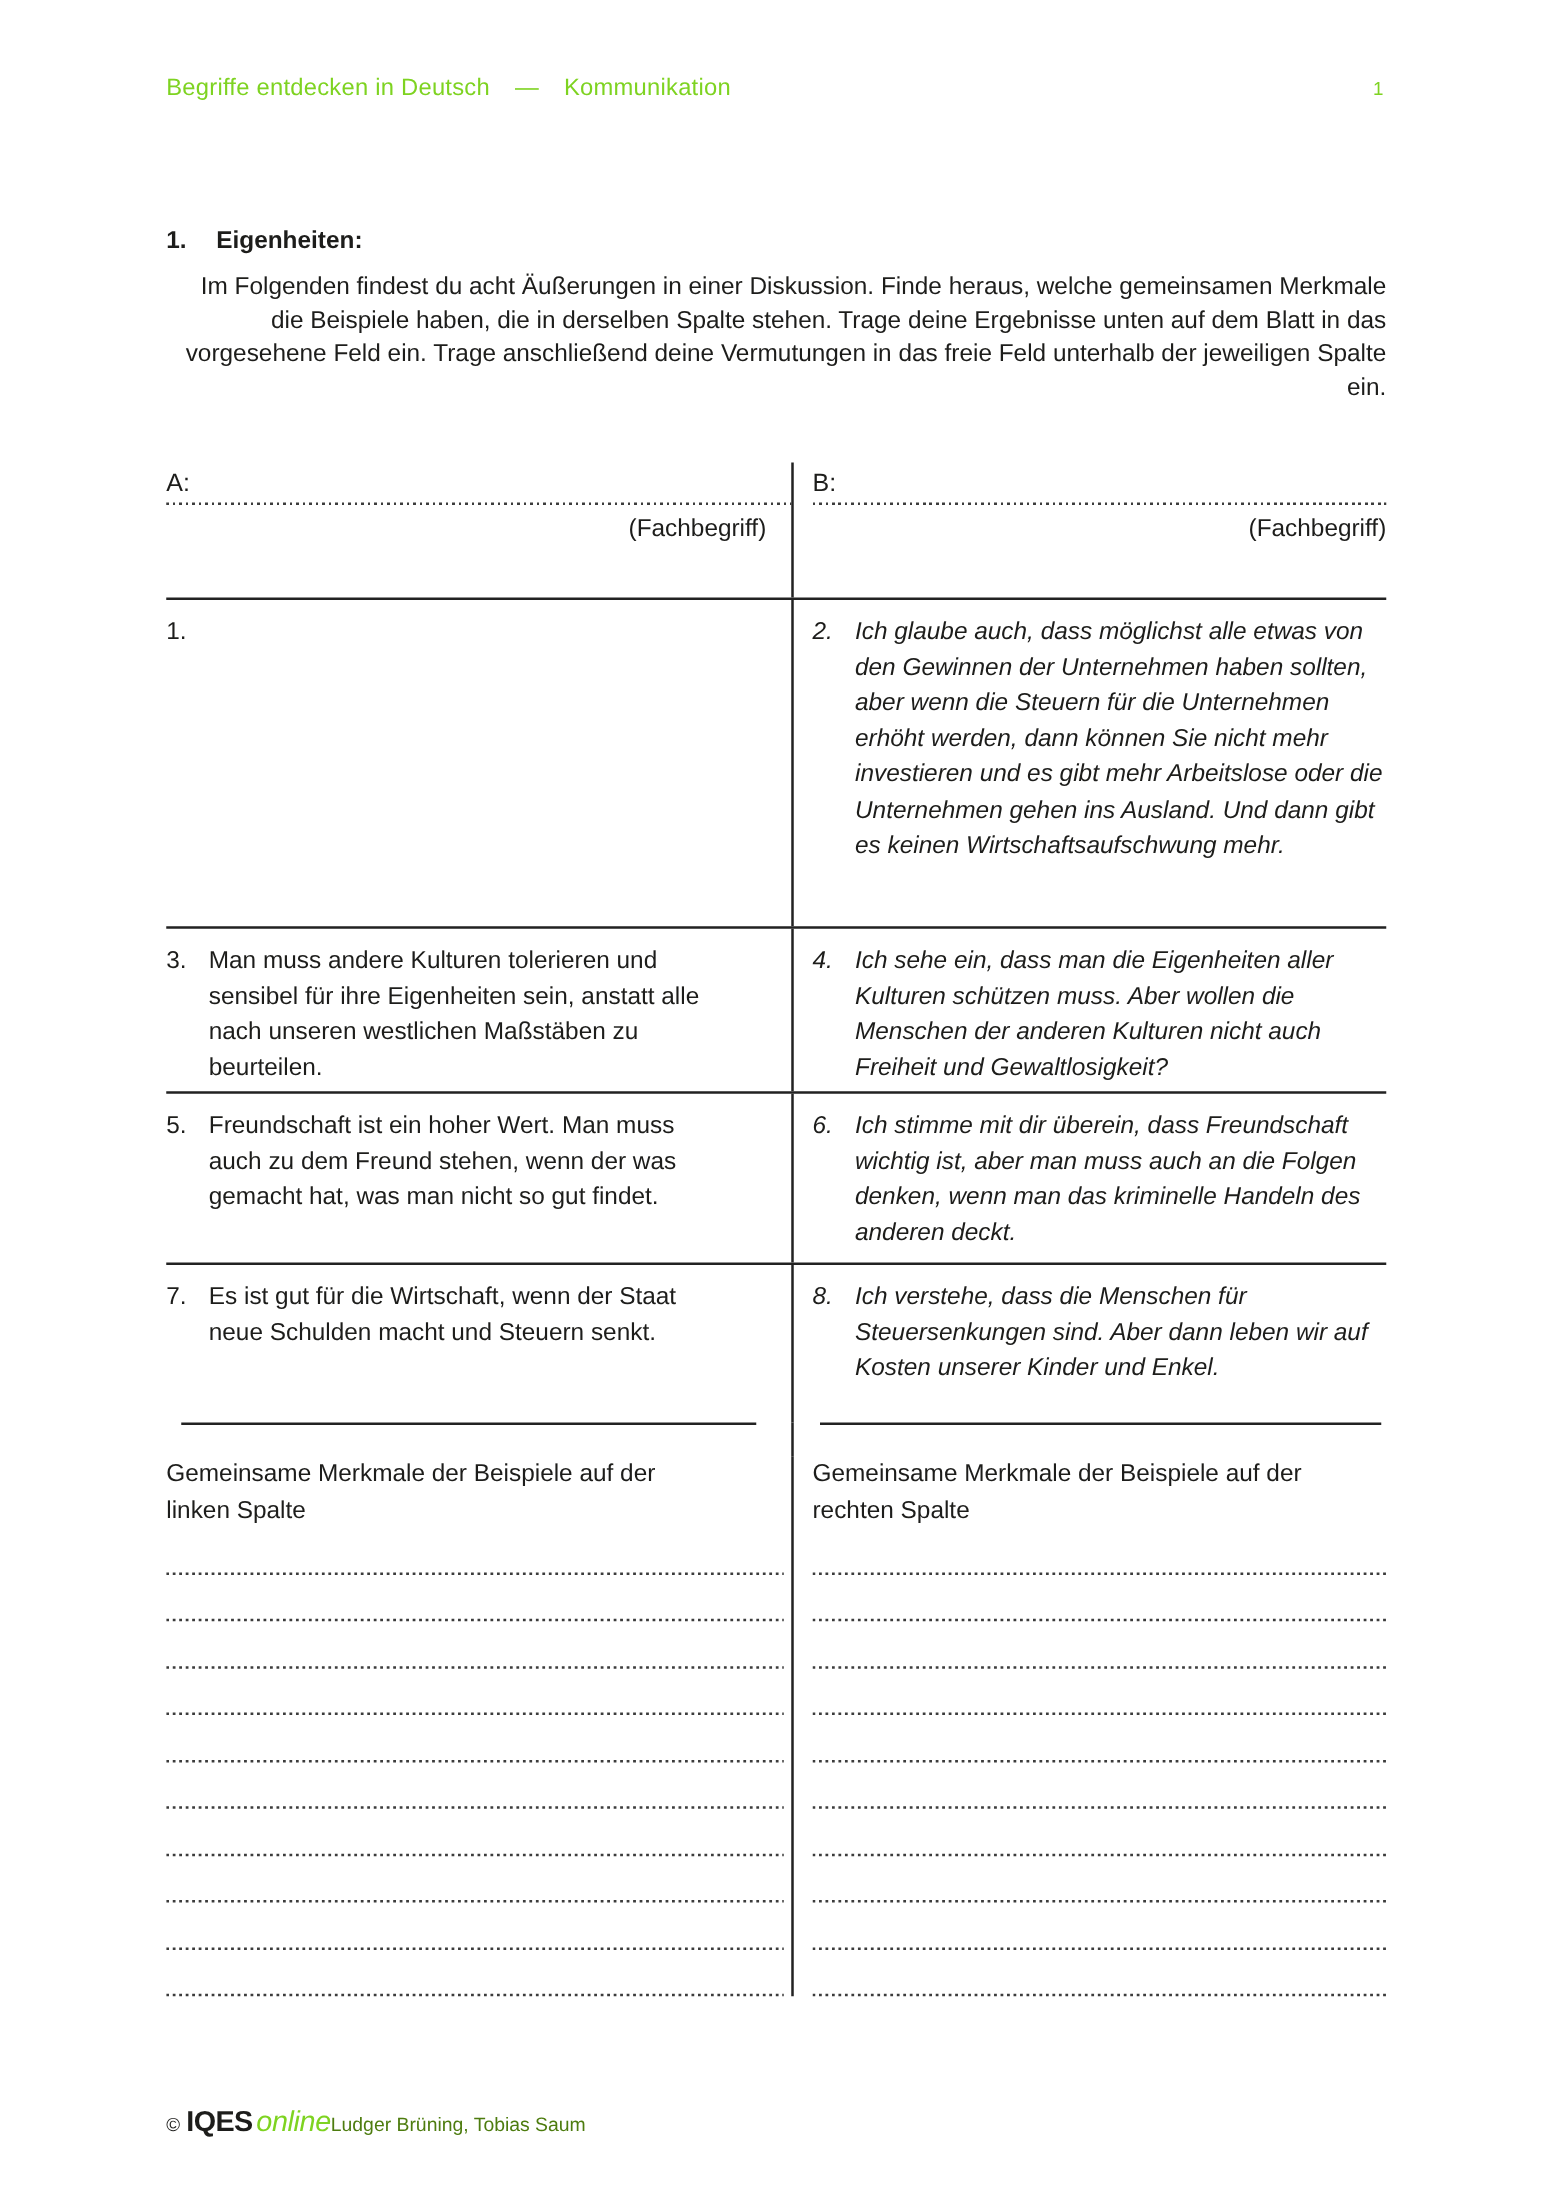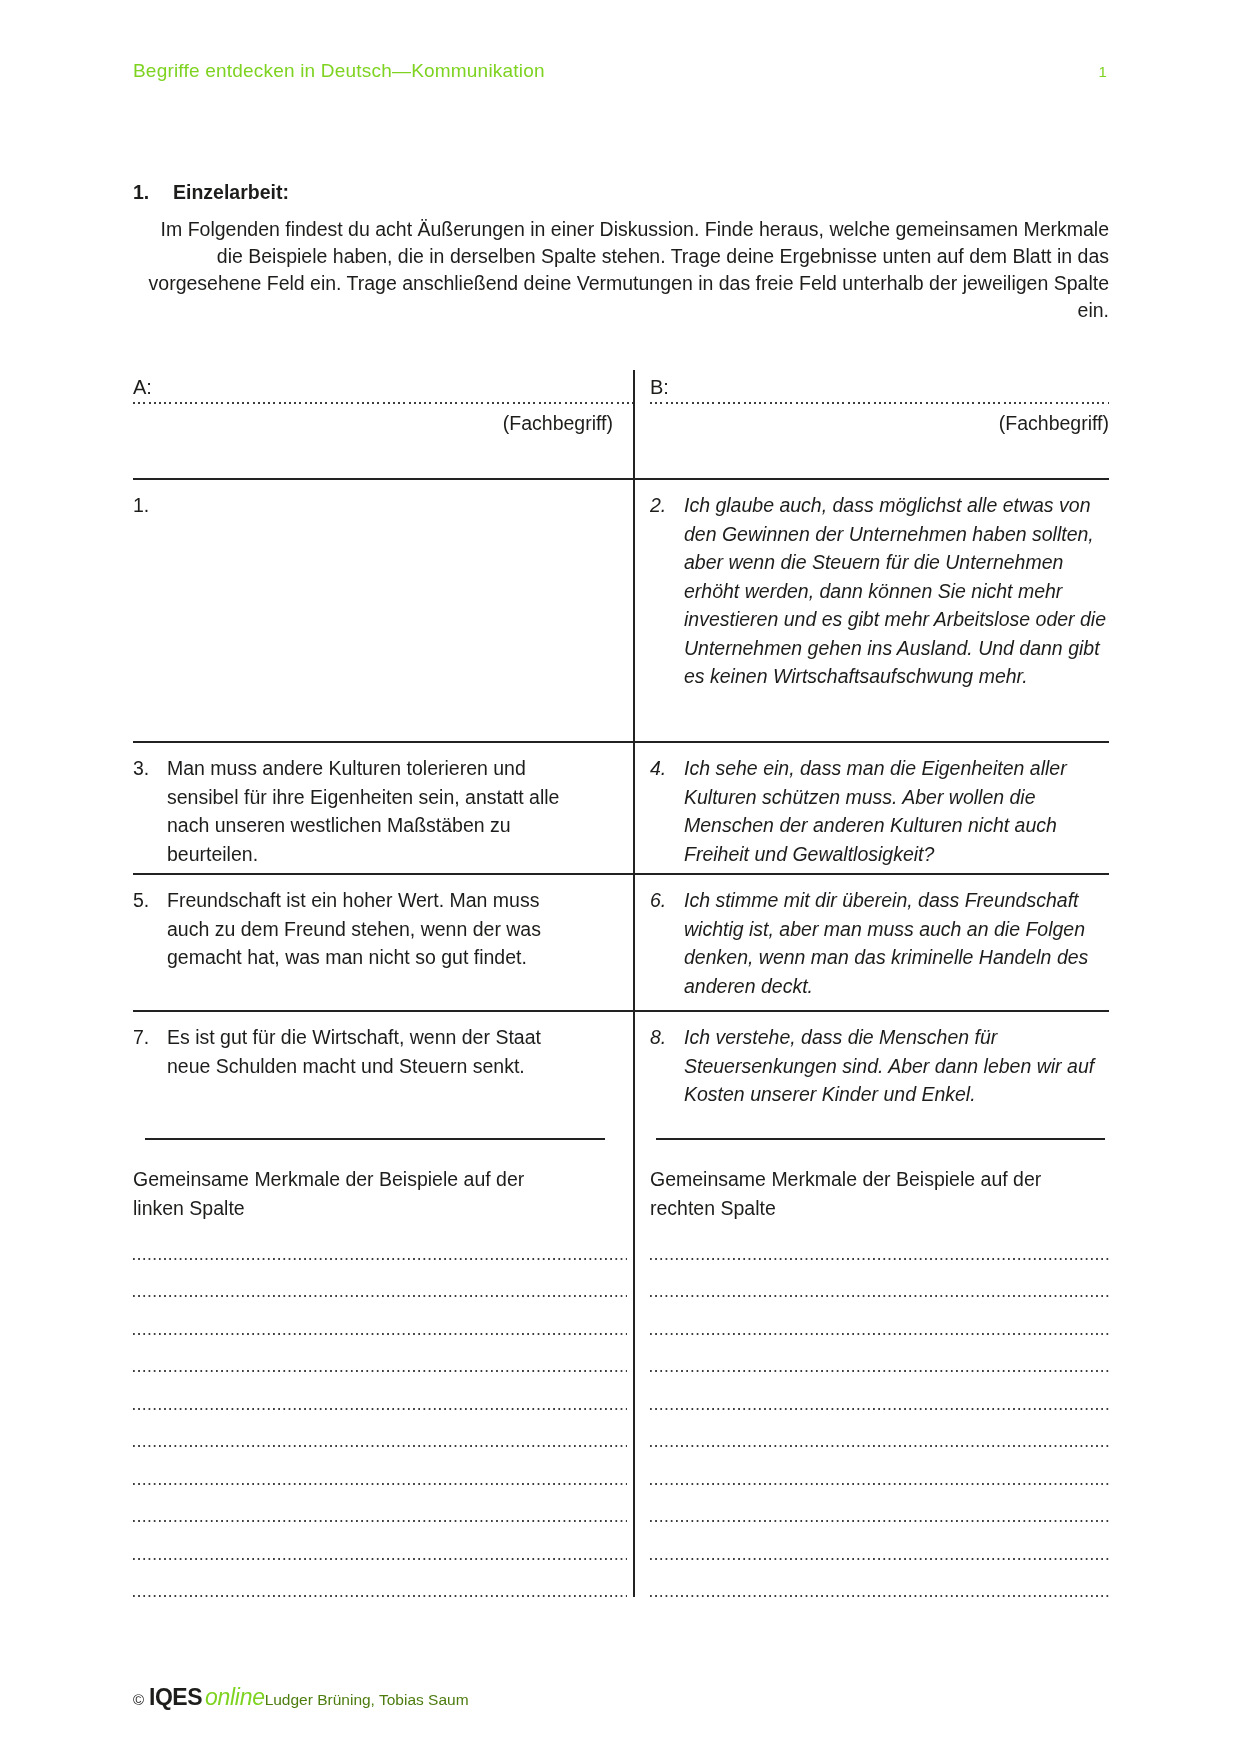--- a/index.html
+++ b/index.html
@@ -12,21 +12,21 @@
     color:#1d1d1b;
     overflow:hidden;
   }
 
   
   .topbar {
     position:absolute; left:133px; right:133px; top:60px;
     display:flex; align-items:baseline;
     font-size:19px; letter-spacing:0.2px;
   }
-  .topbar .crumb { display:inline-flex; }
+  .topbar .crumb { display:inline-flex; gap:20px; }
   .topbar .pagenum { margin-left:auto; font-size:15px; }
 
   
   .doc-title {
     position:absolute; left:133px; top:122px;
     font-size:30px; font-weight:400; letter-spacing:0.2px;
   }
   .task {
     position:absolute; left:133px; top:181px;
     font-size:19.5px; font-weight:700;
@@ -99,21 +99,21 @@
     <span class="crumb">
       <span>Begriffe entdecken in Deutsch</span>
       <span>—</span>
       <span>Kommunikation</span>
     </span>
     <span class="pagenum">1</span>
   </div>
 
 
   <div class="task">
-    <span class="tnum">1.</span><span>Einzelarbeit:</span>
+    <span class="tnum">1.</span><span>Eigenheiten:</span>
   </div>
 
   <p class="instructions">Im Folgenden findest du acht Äußerungen in einer Diskussion. Finde heraus, welche gemeinsamen Merkmale die Beispiele haben, die in derselben Spalte stehen. Trage deine Ergebnisse unten auf dem Blatt in das vorgesehene Feld ein. Trage anschließend deine Vermutungen in das freie Feld unterhalb der jeweiligen Spalte ein.</p>
 
   <div class="ws">
 
     <div class="band head-band">
       <div class="col-a">
         <span class="ab-label">A:</span>
         <div class="dotline"></div>

